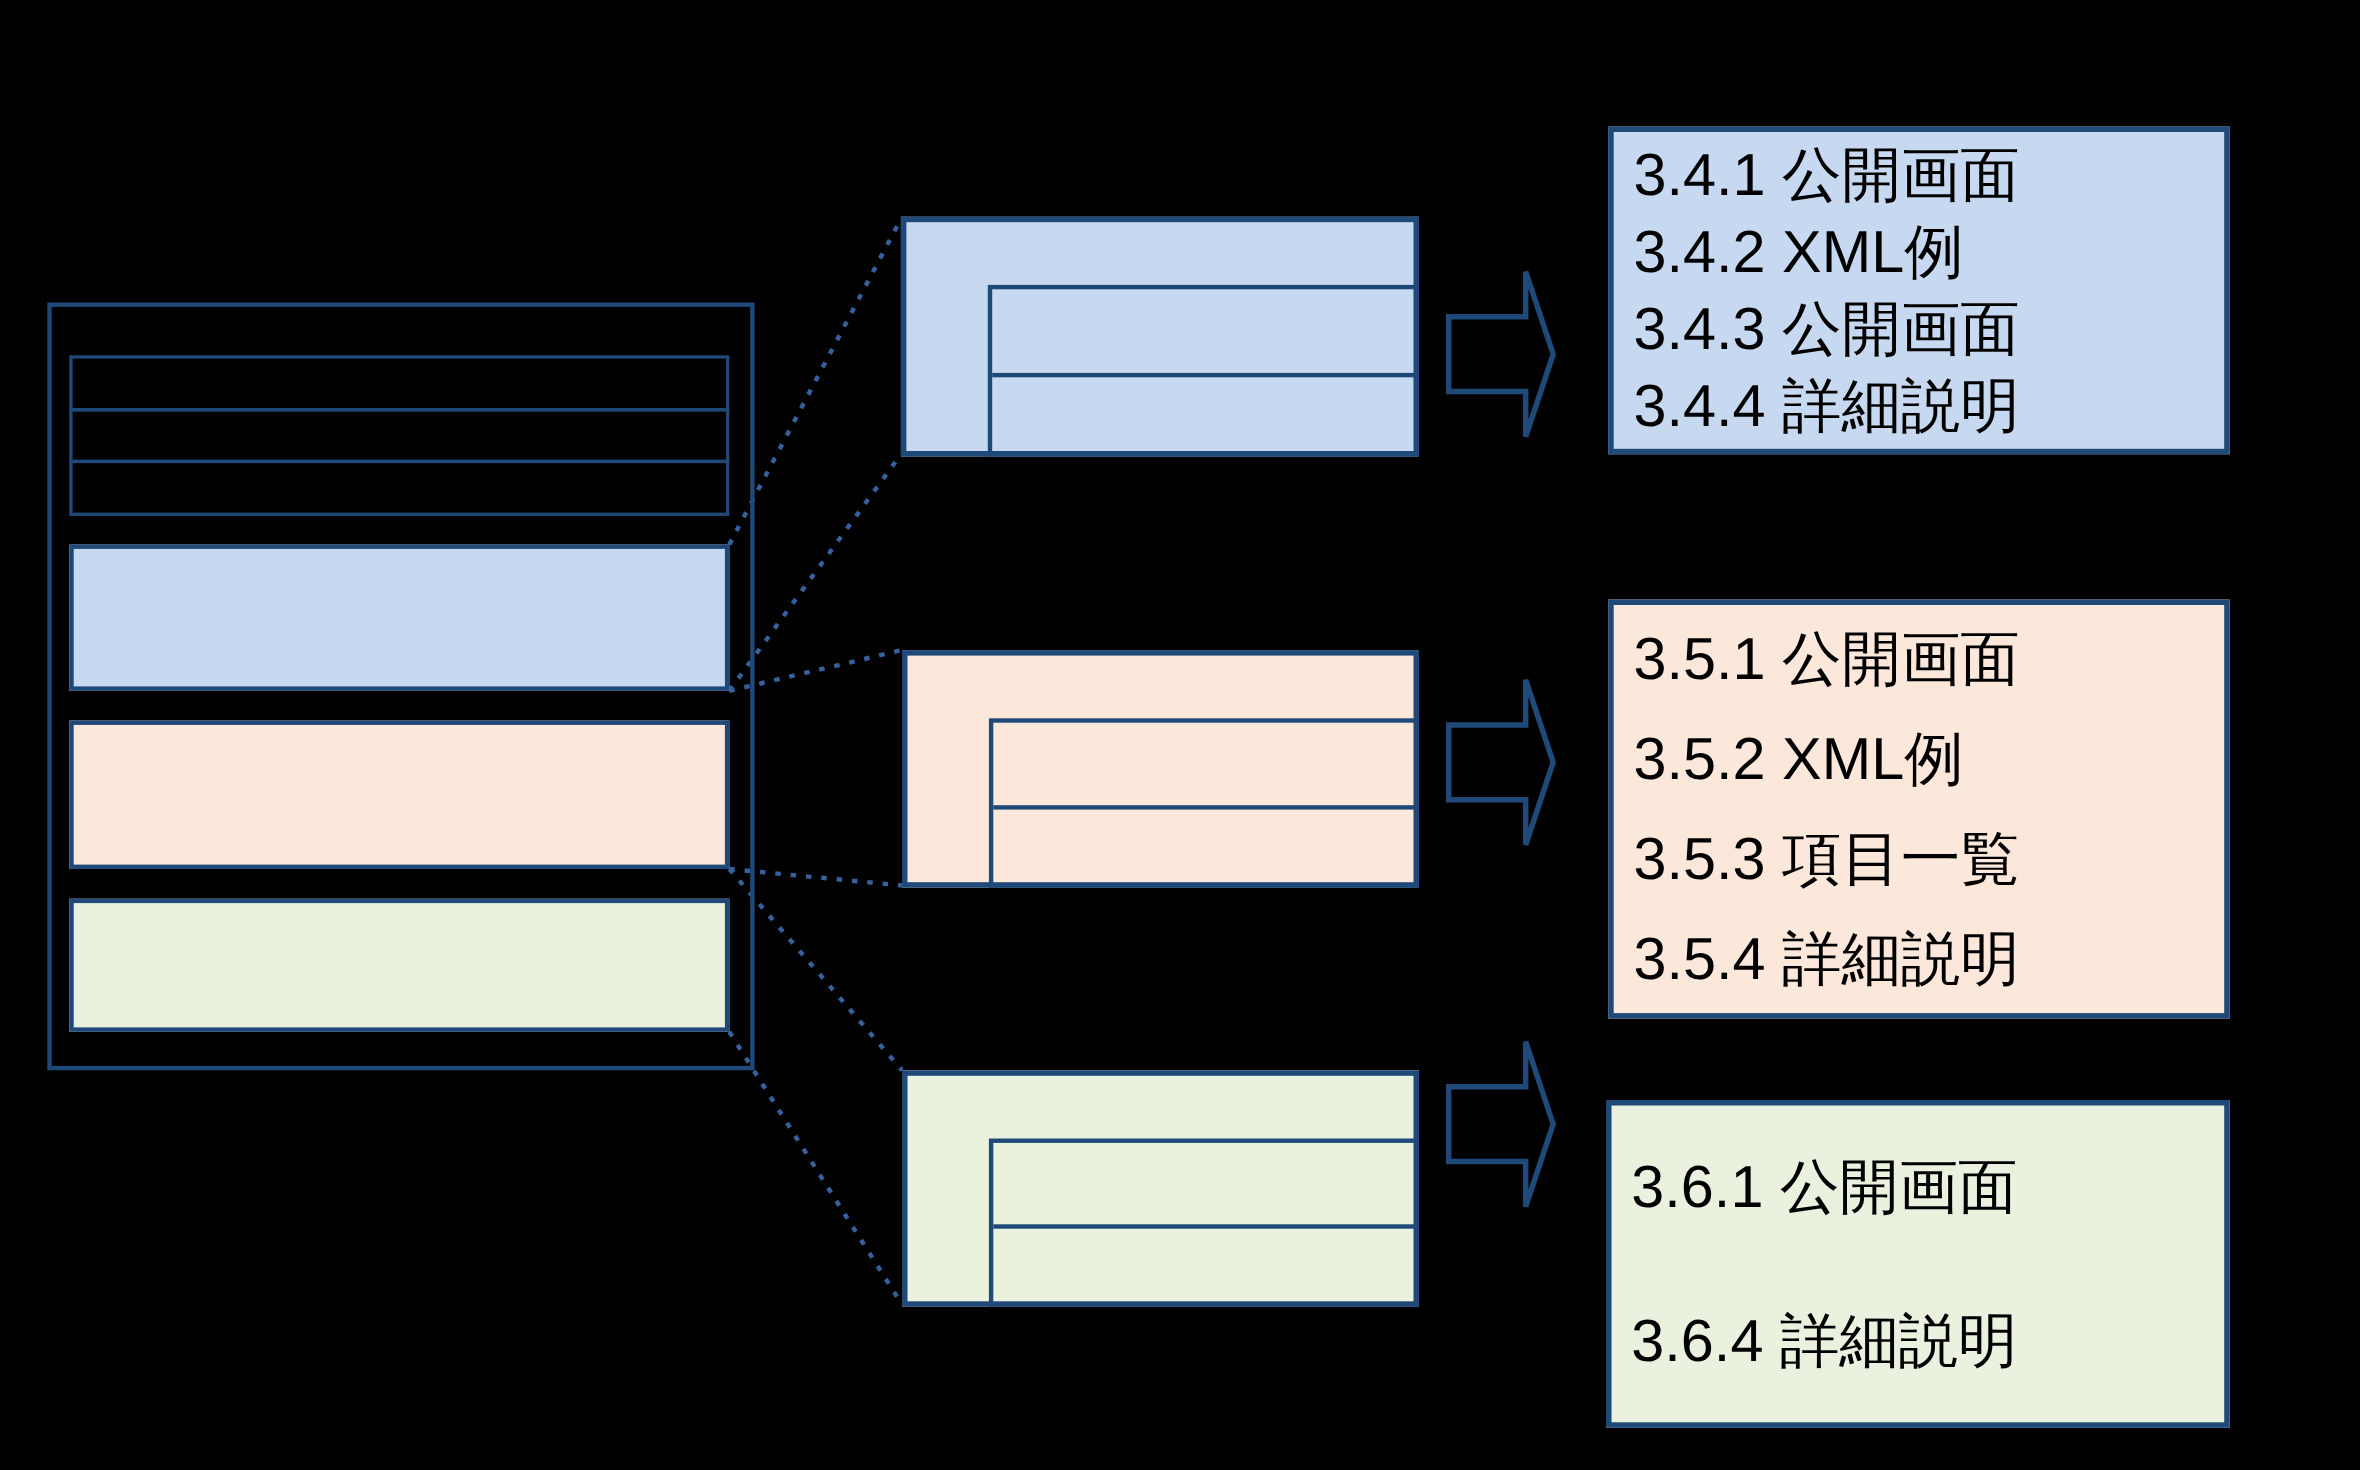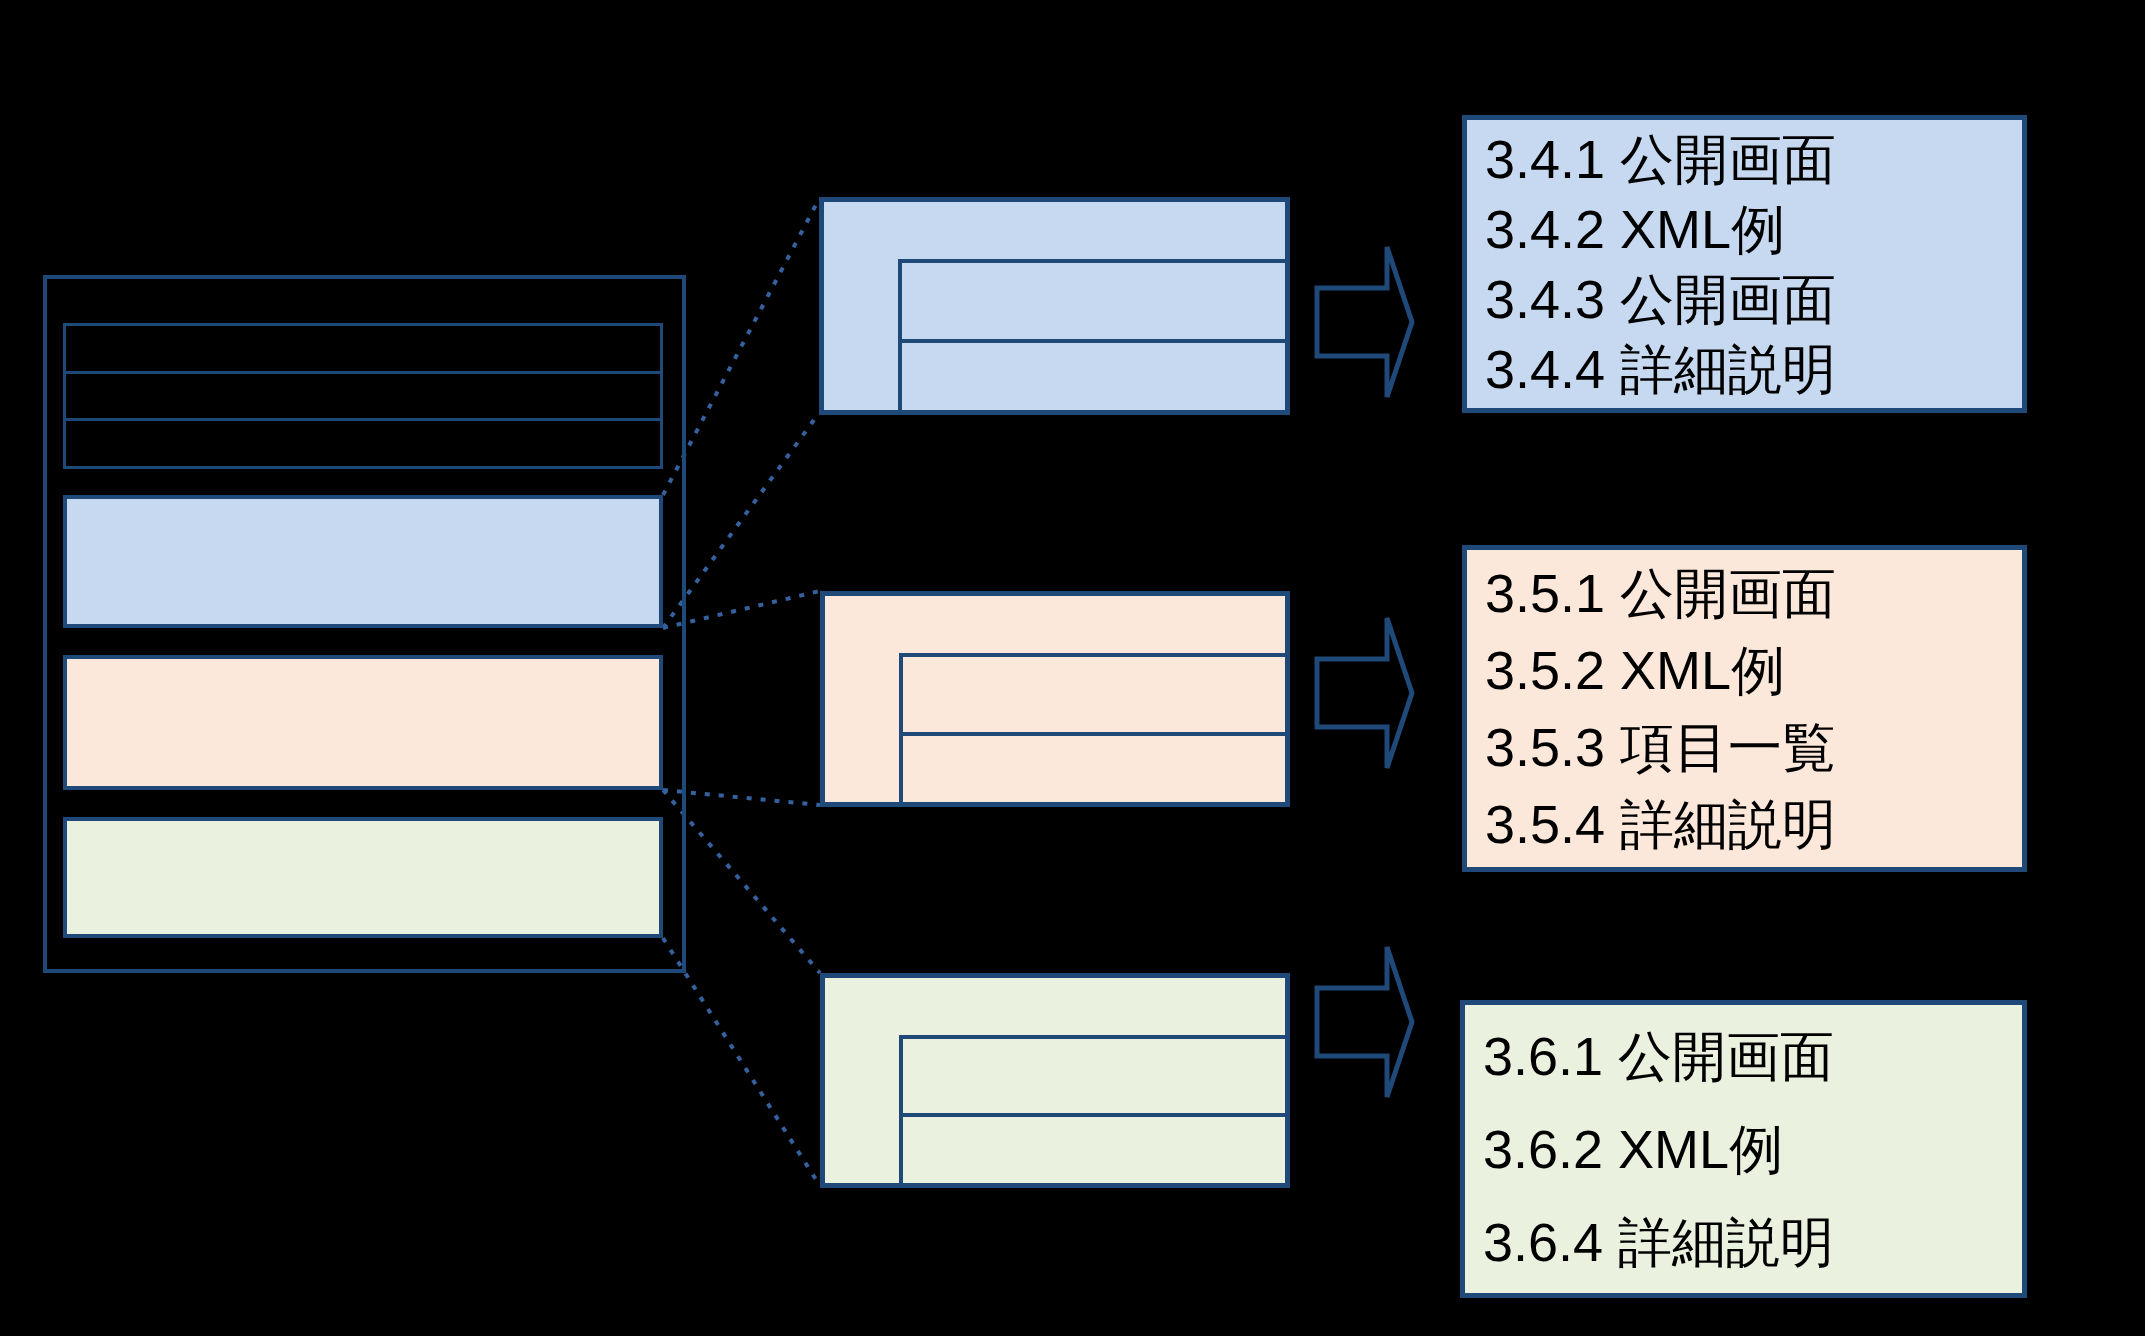--- a/index.html
+++ b/index.html
@@ -43,21 +43,21 @@
   .block-arrow.a1{left:1312px;top:242px;}
   .block-arrow.a2{left:1312px;top:613px;}
   .block-arrow.a3{left:1312px;top:942px;}
 
   
   .toc-box{
     position:absolute;border:5px solid #1F4979;
     display:flex;flex-direction:column;padding:4px 4px 4px 18px;
   }
   .toc-box.blue {left:1462px;top:115px;width:565px;height:298px;background:#C7D9F0;}
-  .toc-box.peach{left:1462px;top:545px;width:565px;height:327px;background:#FCE8DA;}
+  .toc-box.peach{left:1462px;top:545px;width:565px;height:381px;background:#FCE8DA;}
   .toc-box.green{left:1460px;top:1000px;width:567px;height:298px;background:#EAF1DF;}
   .toc-line{
     flex:1;display:flex;align-items:center;
     font-size:54px;line-height:1;color:#000000;white-space:nowrap;
   }
 
   .connectors{position:absolute;left:0;top:0;width:2145px;height:1336px;}
   .connectors line{stroke:#35619E;stroke-width:4;stroke-dasharray:5 9;}
   .block-arrow polygon{fill:none;stroke:#1F4979;stroke-width:5;stroke-linejoin:miter;}
 </style>
@@ -122,17 +122,16 @@
     <div class="toc-line">3.4.4 詳細説明</div>
   </div>
   <div class="toc-box peach">
     <div class="toc-line">3.5.1 公開画面</div>
     <div class="toc-line">3.5.2 XML例</div>
     <div class="toc-line">3.5.3 項目一覧</div>
     <div class="toc-line">3.5.4 詳細説明</div>
   </div>
   <div class="toc-box green">
     <div class="toc-line">3.6.1 公開画面</div>
-    <div class="toc-line">3.6.2 XML例</div>
     <div class="toc-line">3.6.4 詳細説明</div>
   </div>
 
 </div>
 
 </body></html>

